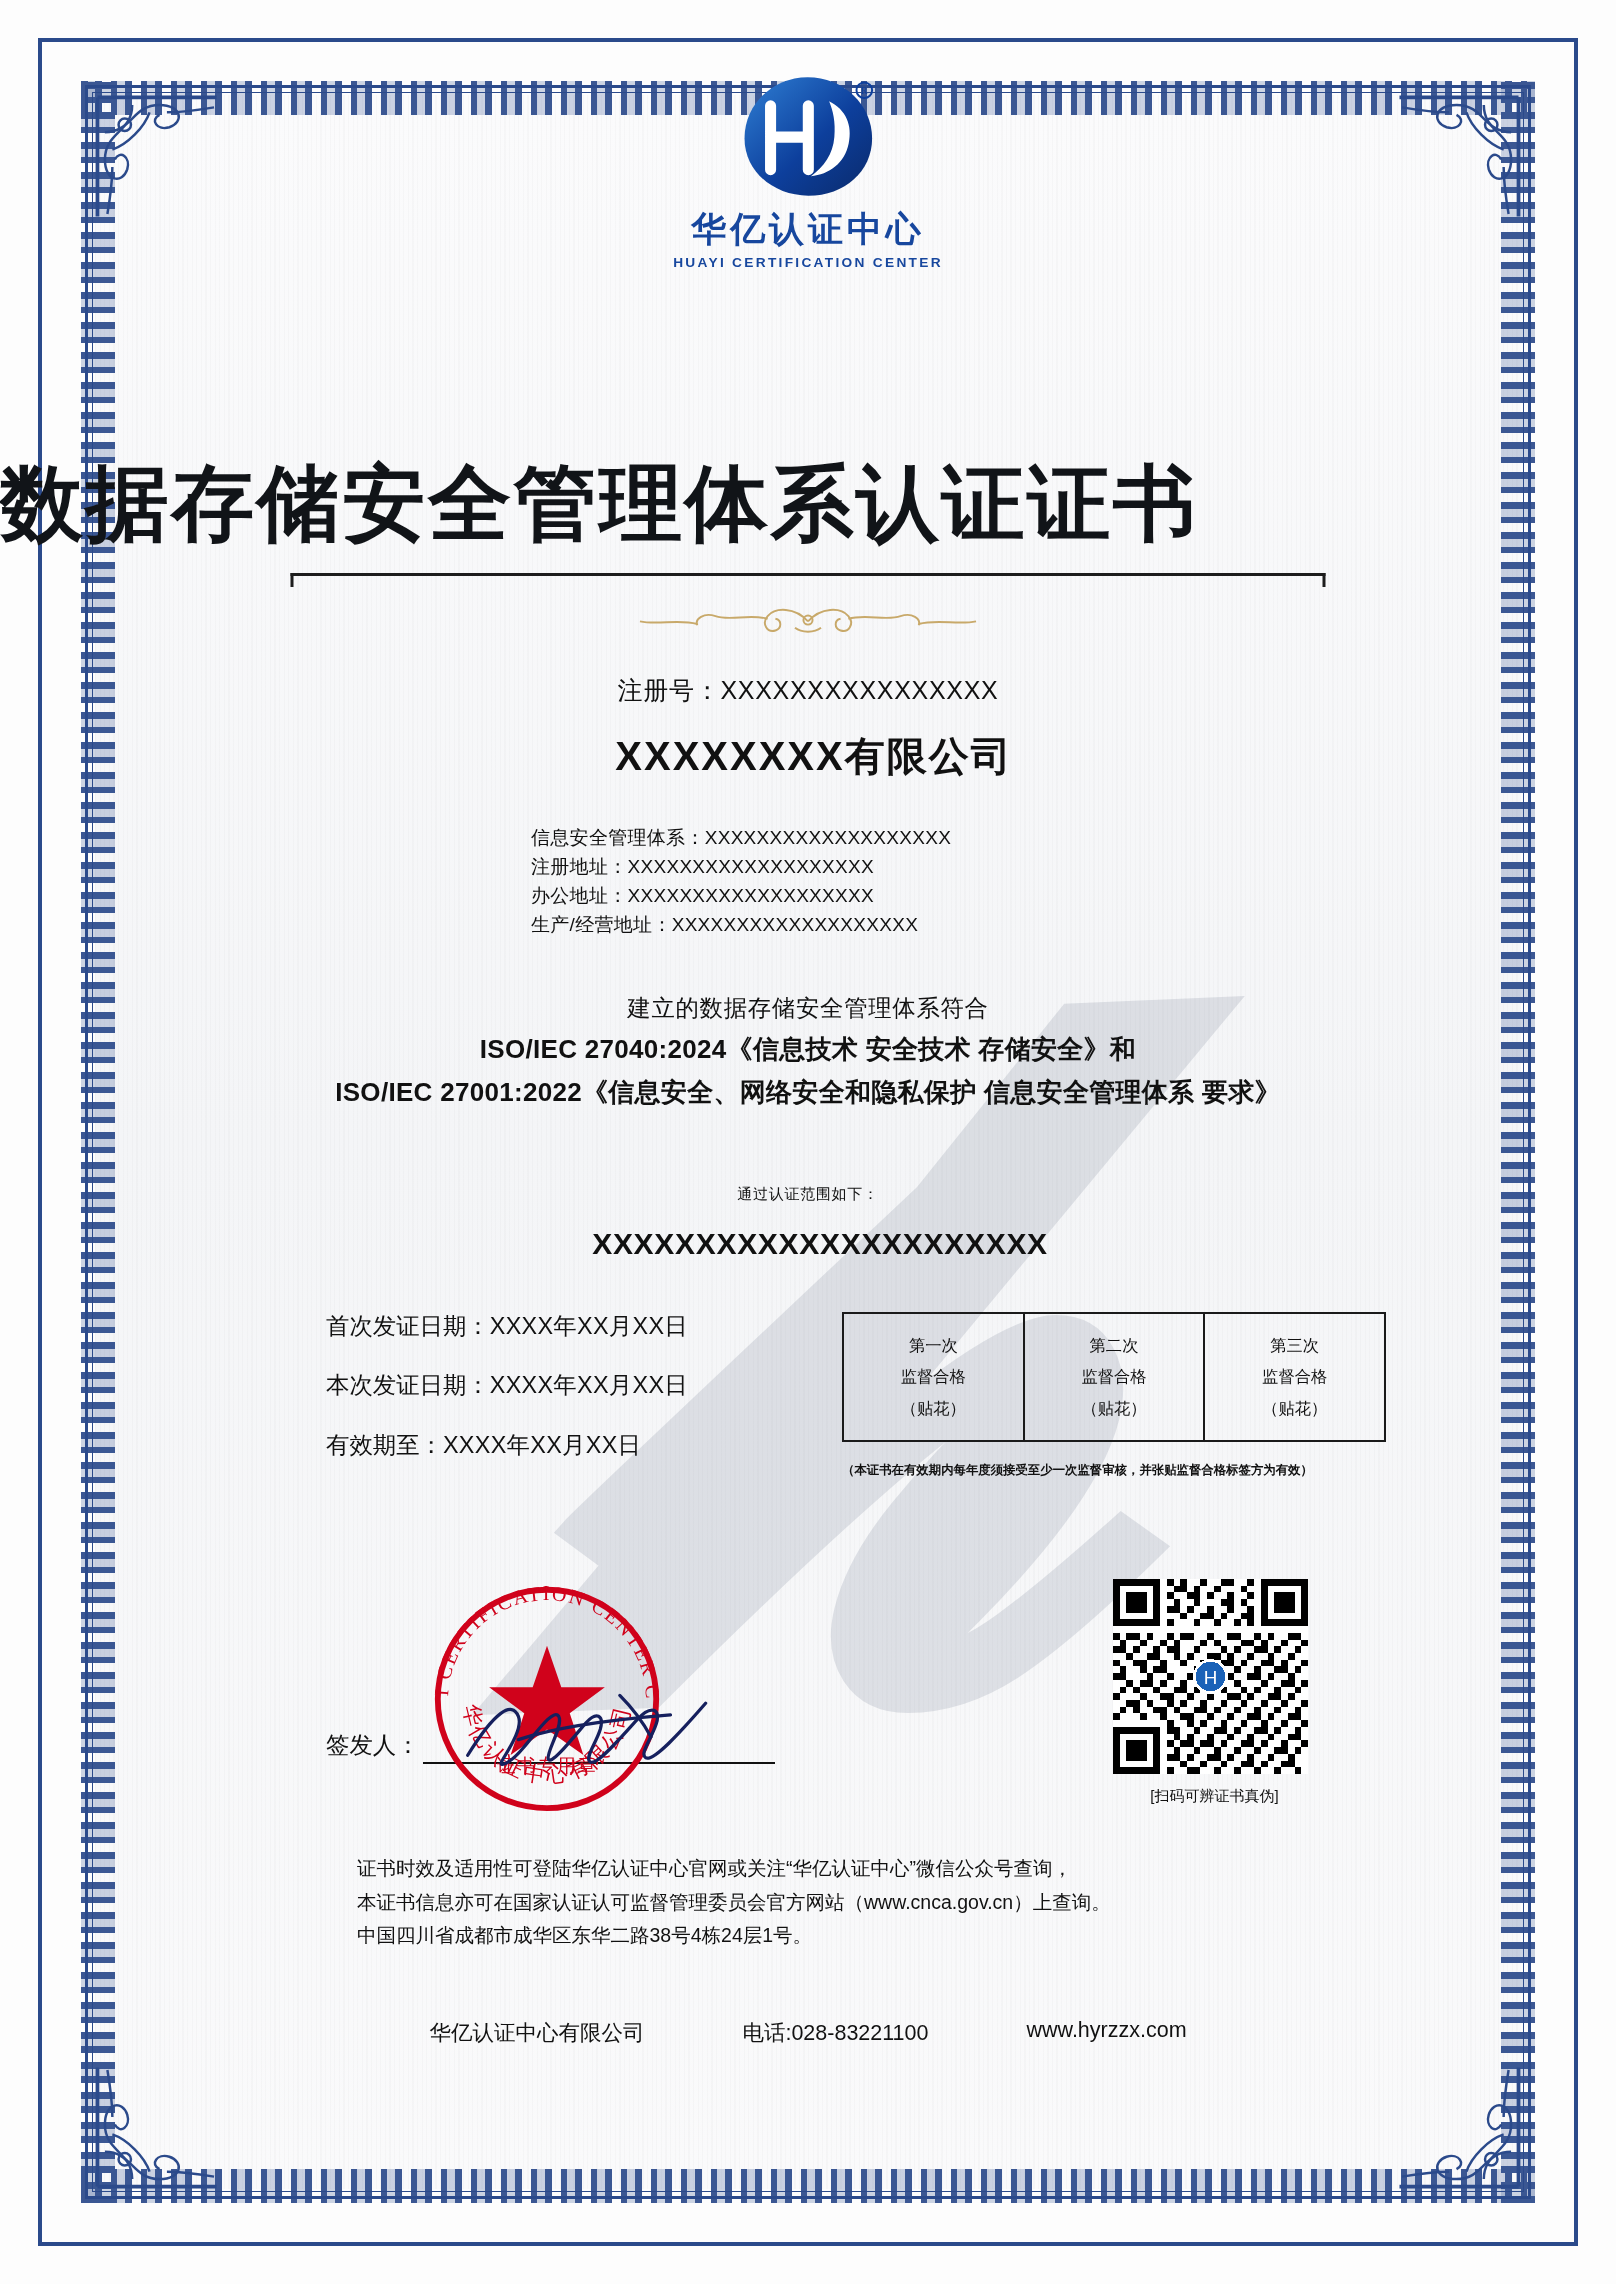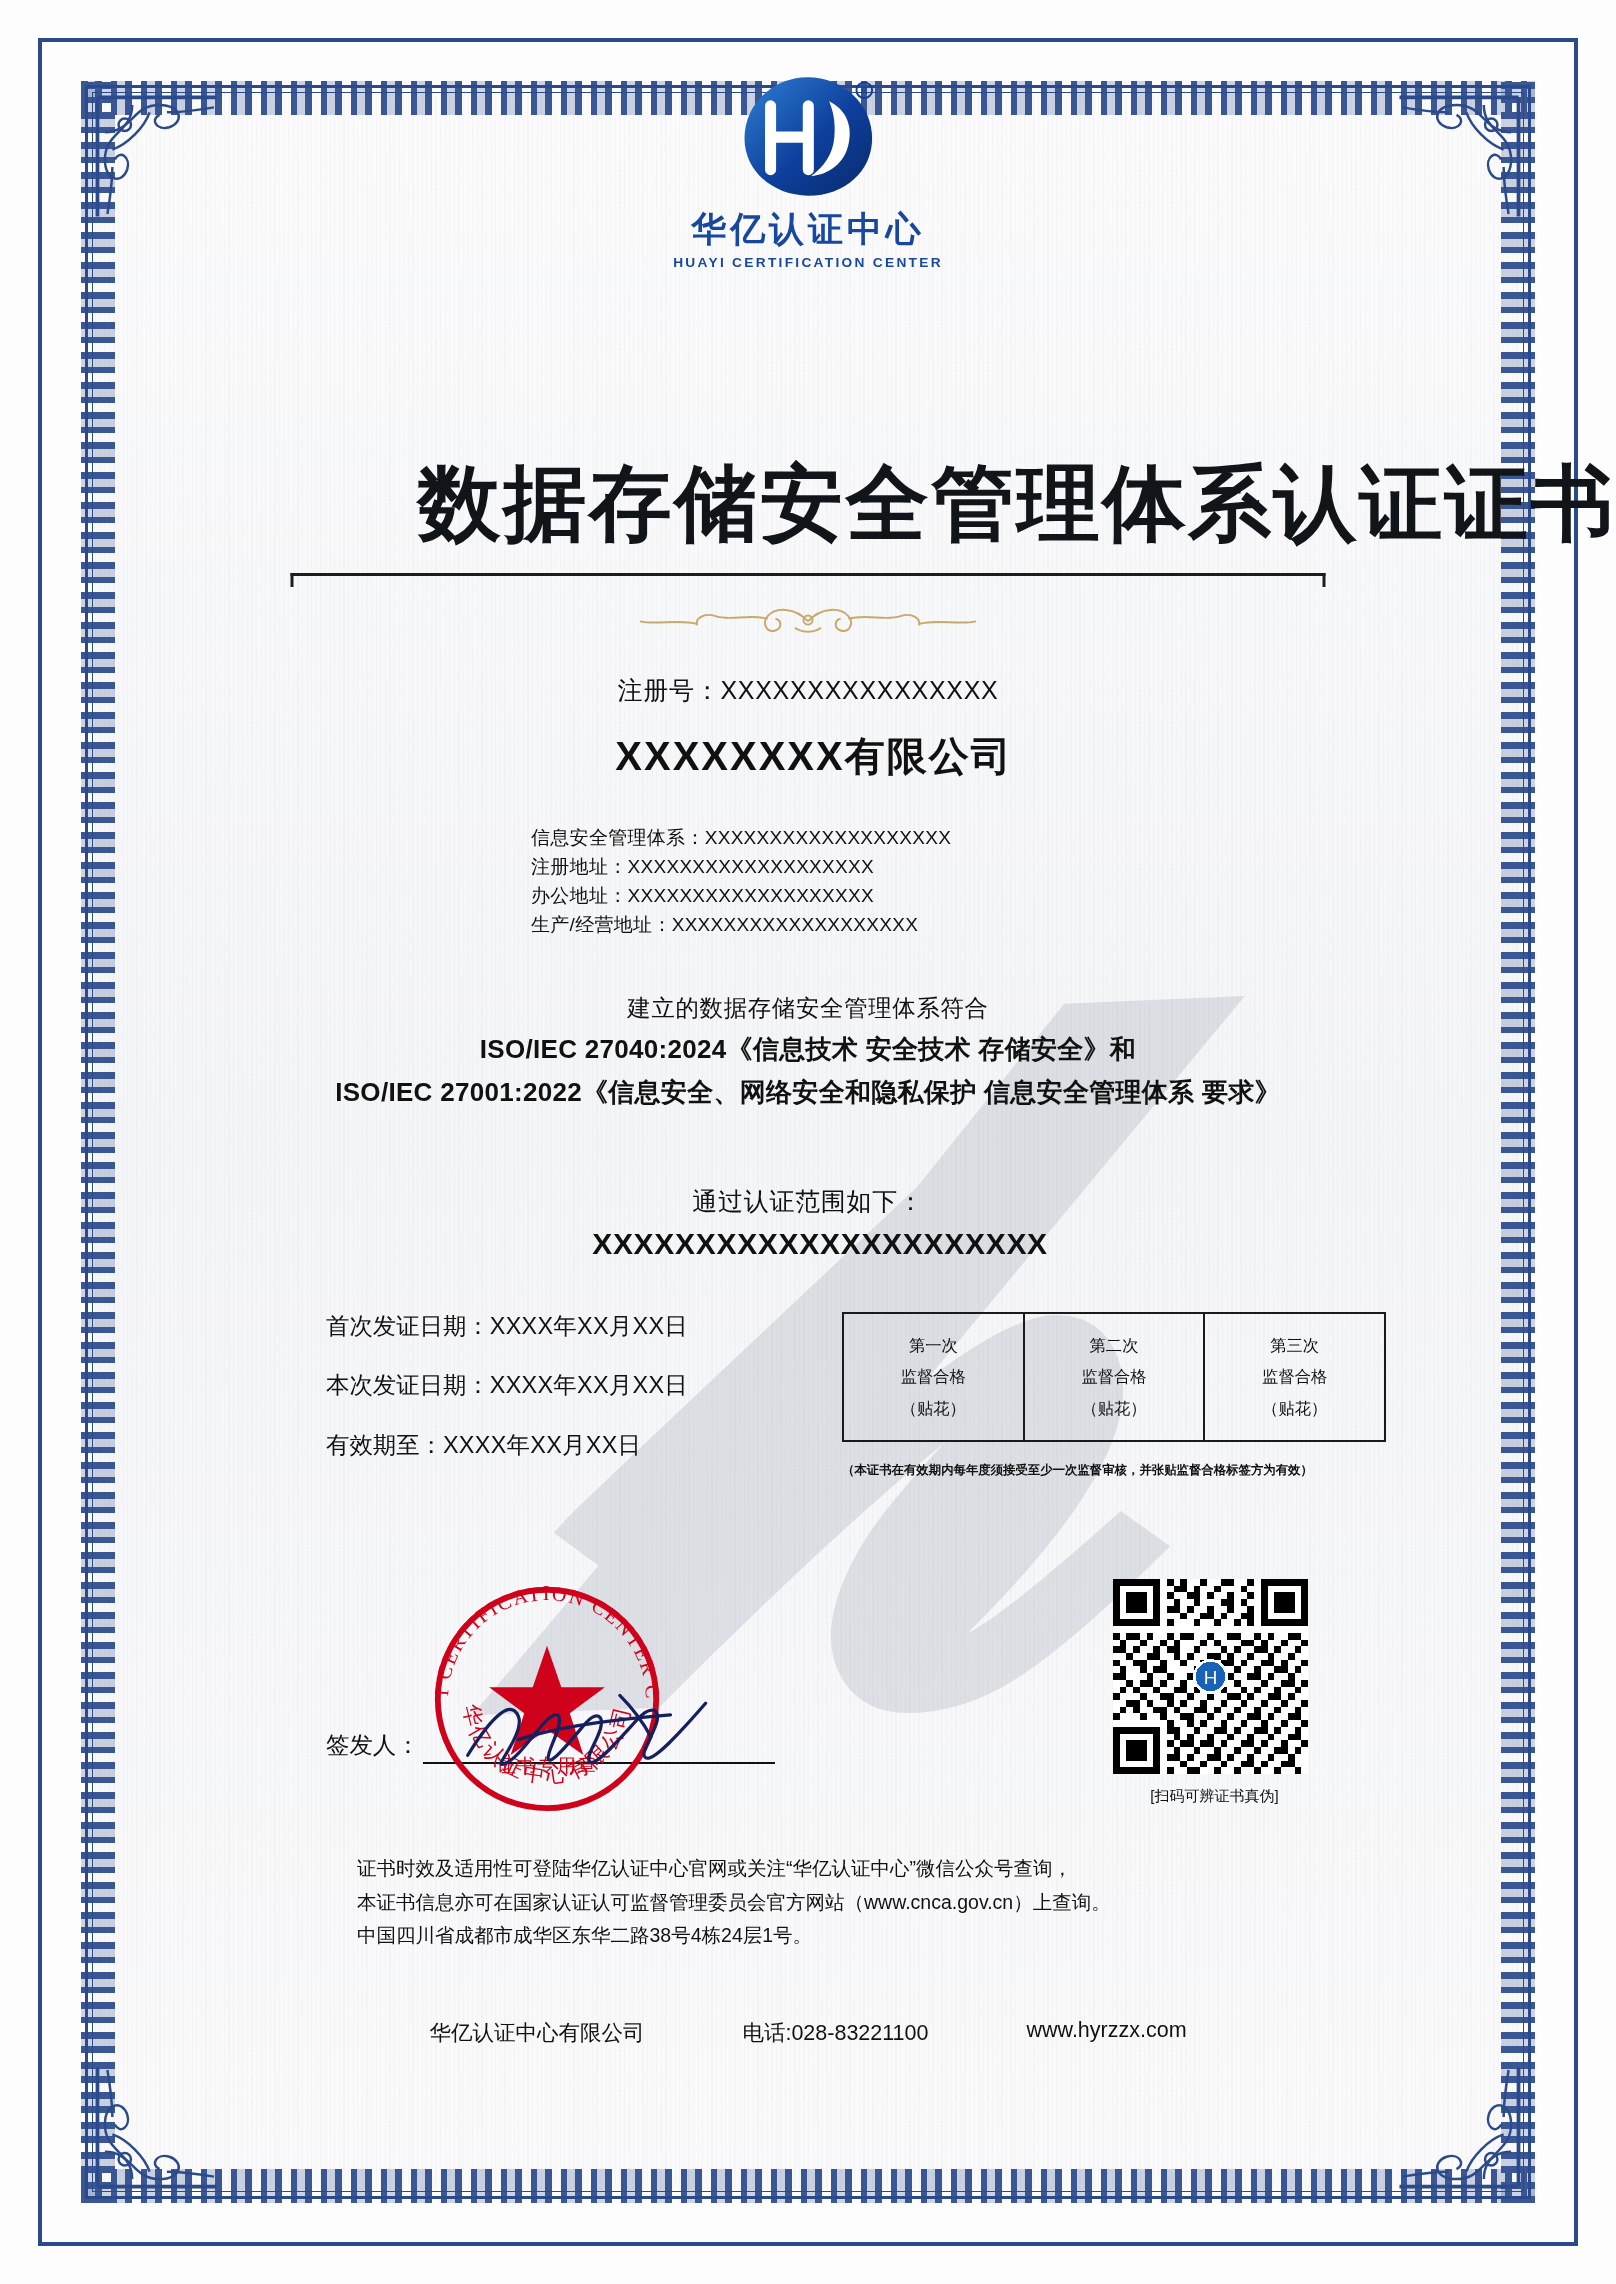--- a/index.html
+++ b/index.html
@@ -120,21 +120,21 @@
     font-size: 13.7px;
     font-weight: 700;
     color: #17479e;
     letter-spacing: 2.3px;
   }
 
   
   .title {
     position: absolute;
     left: 0; right: 0; top: 449px;
-    text-align: right;
+    text-align: left;
     font-size: 83px;
     font-weight: 700;
     color: #111418;
     letter-spacing: 2.6px;
     font-family: Liberation Sans, sans-serif;
     white-space: nowrap;
   }
   .title-rule {
     position: absolute;
     left: 50%;
@@ -200,21 +200,21 @@
     margin-top: 12px;
   }
   .conform .l1 { font-size: 23.4px; letter-spacing: 0.7px; }
   .conform .l2 { font-size: 26px; font-weight: 700; margin-top: 7.8px; letter-spacing: 0.3px; }
   .conform .l3 { font-size: 26px; font-weight: 700; margin-top: 7.8px; letter-spacing: 0.3px; }
 
   .scope-label {
     position: absolute;
     left: 0; right: 0; top: 1185px;
     text-align: center;
-    font-size: 25px;
+    font-size: 15px;
     color: #111;
     letter-spacing: 0.7px;
   }
   .scope-value {
     position: absolute;
     left: 0; right: 0; top: 1227px;
     text-align: center;
     font-size: 30px;
     font-weight: 700;
     color: #111;

